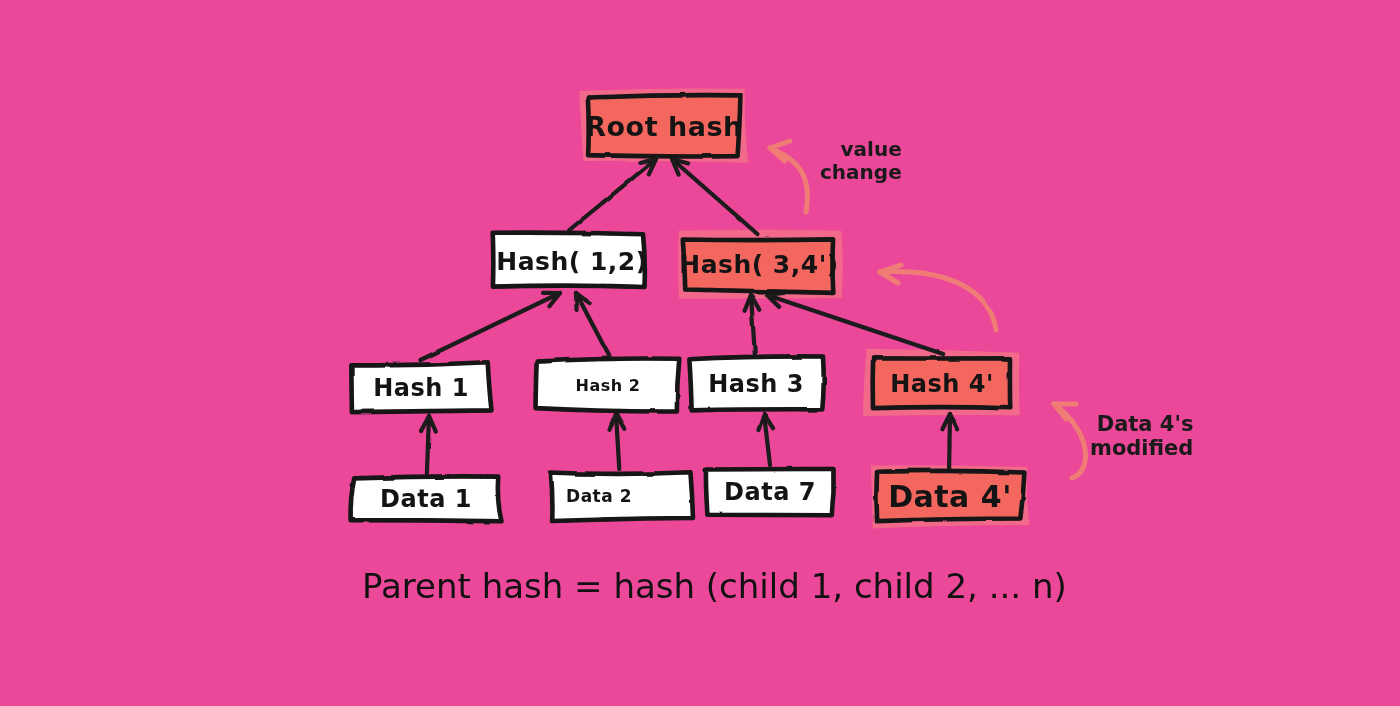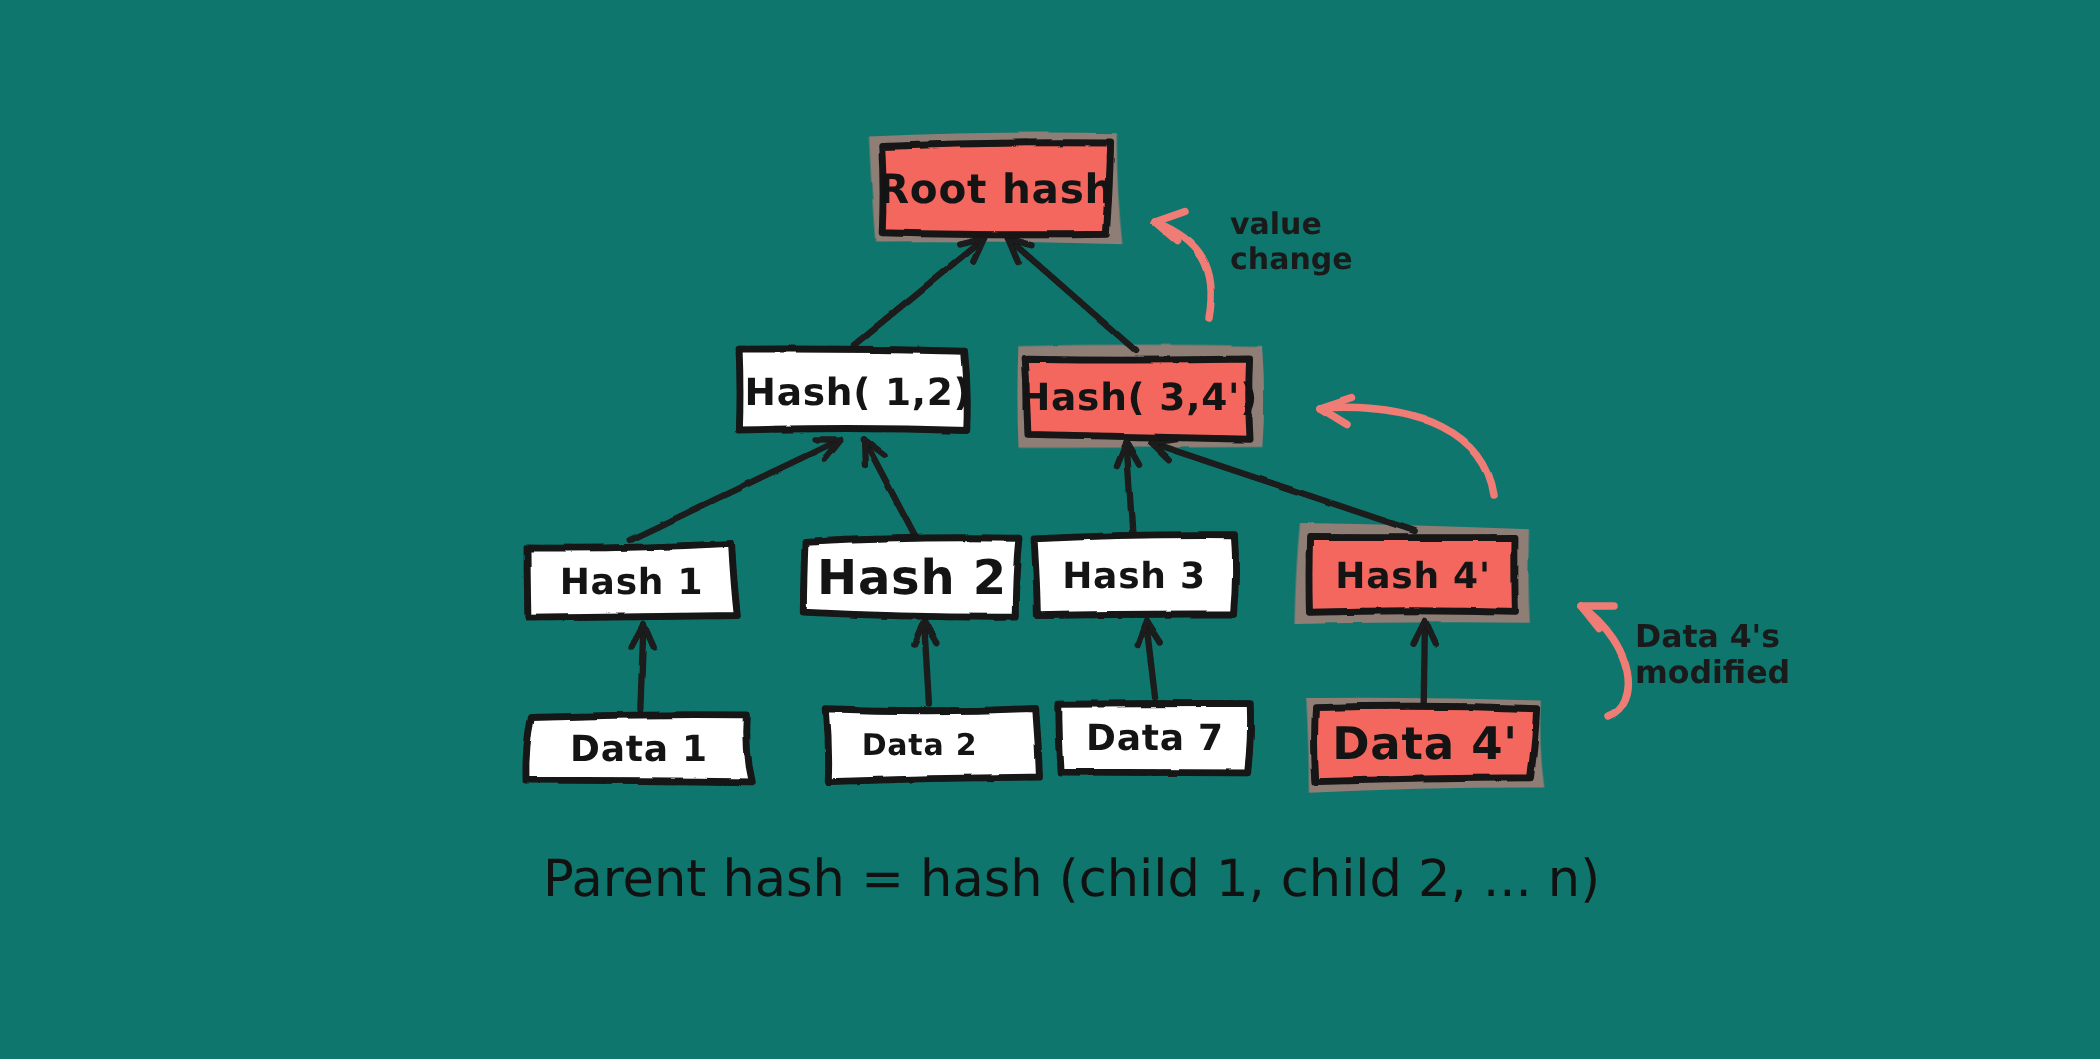--- a/index.html
+++ b/index.html
@@ -51,21 +51,21 @@
     font-family: "DejaVu Sans", sans-serif;
     font-weight: 400;
     color: #111111;
     white-space: nowrap;
     pointer-events: none;
   }
 </style>
 </head>
 <body>
 
-<div id="canvas" style="background: #0f766e;">
+<div id="canvas" style="background: #ec4899; text-align: right;">
 
   <svg id="sketch" viewBox="0 0 1400 706" xmlns="http://www.w3.org/2000/svg">
     <defs>
       <filter id="rough" x="-20%" y="-20%" width="140%" height="140%">
         <feTurbulence type="fractalNoise" baseFrequency="0.035" numOctaves="3" seed="7" result="noise"></feTurbulence>
         <feDisplacementMap in="SourceGraphic" in2="noise" scale="2.2" xChannelSelector="R" yChannelSelector="G"></feDisplacementMap>
       </filter>
       <filter id="roughsoft" x="-20%" y="-20%" width="140%" height="140%">
         <feTurbulence type="fractalNoise" baseFrequency="0.028" numOctaves="2" seed="3" result="noise2"></feTurbulence>
         <feDisplacementMap in="SourceGraphic" in2="noise2" scale="1.6" xChannelSelector="R" yChannelSelector="G"></feDisplacementMap>
@@ -264,25 +264,25 @@
       <path d="M 996 330 C 990 290, 948 268, 880 272"></path>
       <path d="M 880 272 L 901 265 M 880 272 L 898 283"></path>
     </g>
   </svg>
 
   <div id="label-layer">
       <div class="node-label" style="left: 588px; top: 97px; width: 152px; height: 58px; font-size: 27px;">Root hash</div>
       <div class="node-label" style="left: 496px; top: 233px; width: 152px; height: 56px; font-size: 25px;">Hash( 1,2)</div>
       <div class="node-label" style="left: 684px; top: 237px; width: 150px; height: 54px; font-size: 25px;">Hash( 3,4')</div>
       <div class="node-label" style="left: 352px; top: 363px; width: 138px; height: 49px; font-size: 24px;">Hash 1</div>
-      <div class="node-label" style="left: 538px; top: 360px; width: 140px; height: 50px; font-size: 32px;">Hash 2</div>
+      <div class="node-label" style="left: 538px; top: 360px; width: 140px; height: 50px; font-size: 16px;">Hash 2</div>
       <div class="node-label" style="left: 690px; top: 358px; width: 132px; height: 52px; font-size: 24px;">Hash 3</div>
       <div class="node-label" style="left: 872px; top: 357px; width: 140px; height: 53px; font-size: 24px;">Hash 4'</div>
       <div class="node-label" style="left: 352px; top: 476px; width: 148px; height: 46px; font-size: 24px;">Data 1</div>
-      <div class="node-label" style="left: 542px; top: 472px; width: 142px; height: 47px; font-size: 20px;">Data 2</div>
+      <div class="node-label" style="left: 528px; top: 472px; width: 142px; height: 47px; font-size: 17px;">Data 2</div>
       <div class="node-label" style="left: 706px; top: 468px; width: 128px; height: 47px; font-size: 24px;">Data 7</div>
       <div class="node-label" style="left: 878px; top: 472px; width: 144px; height: 48px; font-size: 30px;">Data 4'</div>
     </div>
 
   <div class="annot" id="annot-0" style="left: 820px; top: 138px; font-size: 20px;">value
 change</div>
   <div class="annot" id="annot-1" style="left: 1090px; top: 400px; font-size: 21px; margin-top: 12px;">Data 4's
 modified</div>
 
   <div class="caption" id="caption-el" style="left: 362px; top: 566px; font-size: 34px;">Parent hash = hash (child 1, child 2, ... n)</div>

